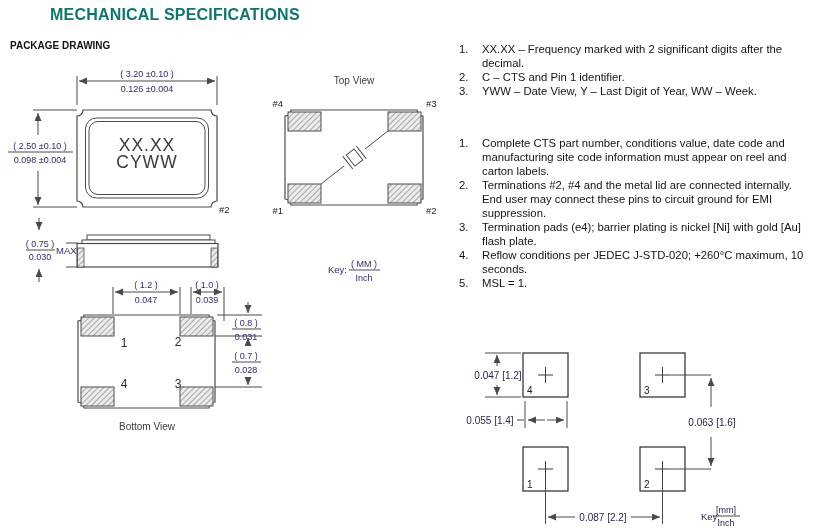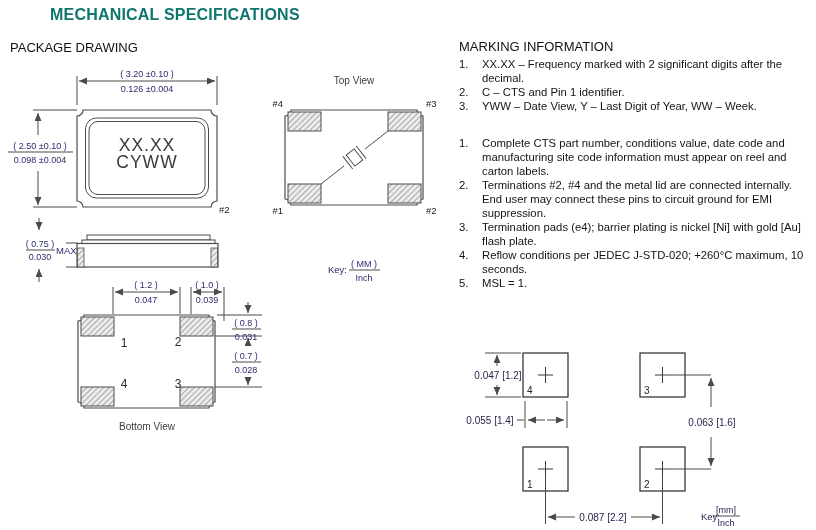--- a/index.html
+++ b/index.html
@@ -1,20 +1,20 @@
 <!DOCTYPE html>
 <html><head>
 <meta charset="utf-8">
 <style>
   html,body{margin:0;padding:0;background:#fff;}
   .page{position:relative;width:816px;height:530px;background:#fff;overflow:hidden;
         font-family:"Liberation Sans",sans-serif;color:#141414;}
   .page-title{position:absolute;left:10px;top:6px;font-size:16px;font-weight:bold;
         color:#0f766e;letter-spacing:.2px;margin-left:40px;}
-  .sec-heading{font-size:13px;font-weight:normal;color:#111;}
+  .sec-heading{font-size:10px;font-weight:bold;color:#111;}
   .pkg-heading{position:absolute;left:10px;top:40px;}
   .right-block{position:absolute;left:459px;width:353px;}
   .mk-block{top:39px;}
   .nt-block{top:133px;}
   .sp-heading{position:absolute;left:459px;top:330px;}
   .list{margin-top:3px;}
   .list-row{display:flex;line-height:14px;font-size:11.3px;}
   .list-num{flex:none;width:23px;}
   .list-text{flex:1;white-space:pre-wrap;}
   svg{position:absolute;}
@@ -162,21 +162,20 @@
       <text class="dim" x="246" y="271" text-anchor="middle">( 0.8 )</text>
       <text class="dim" x="246" y="285" text-anchor="middle">0.031</text>
       <text class="dim" x="246" y="304" text-anchor="middle">( 0.7 )</text>
       <text class="dim" x="246" y="318" text-anchor="middle">0.028</text>
 
       <text class="viewlab" x="147" y="375" text-anchor="middle">Bottom View</text>
     </g>
   </svg>
 
   <div class="right-block mk-block">
-    <div class="sec-heading">MARKING INFORMATION</div>
     <div class="list">
       <div class="list-row">
           <span class="list-num">1.</span>
           <span class="list-text">XX.XX – Frequency marked with 2 significant digits after the decimal.</span>
         </div>
       <div class="list-row">
           <span class="list-num">2.</span>
           <span class="list-text">C – CTS and Pin 1 identifier.</span>
         </div>
       <div class="list-row">

